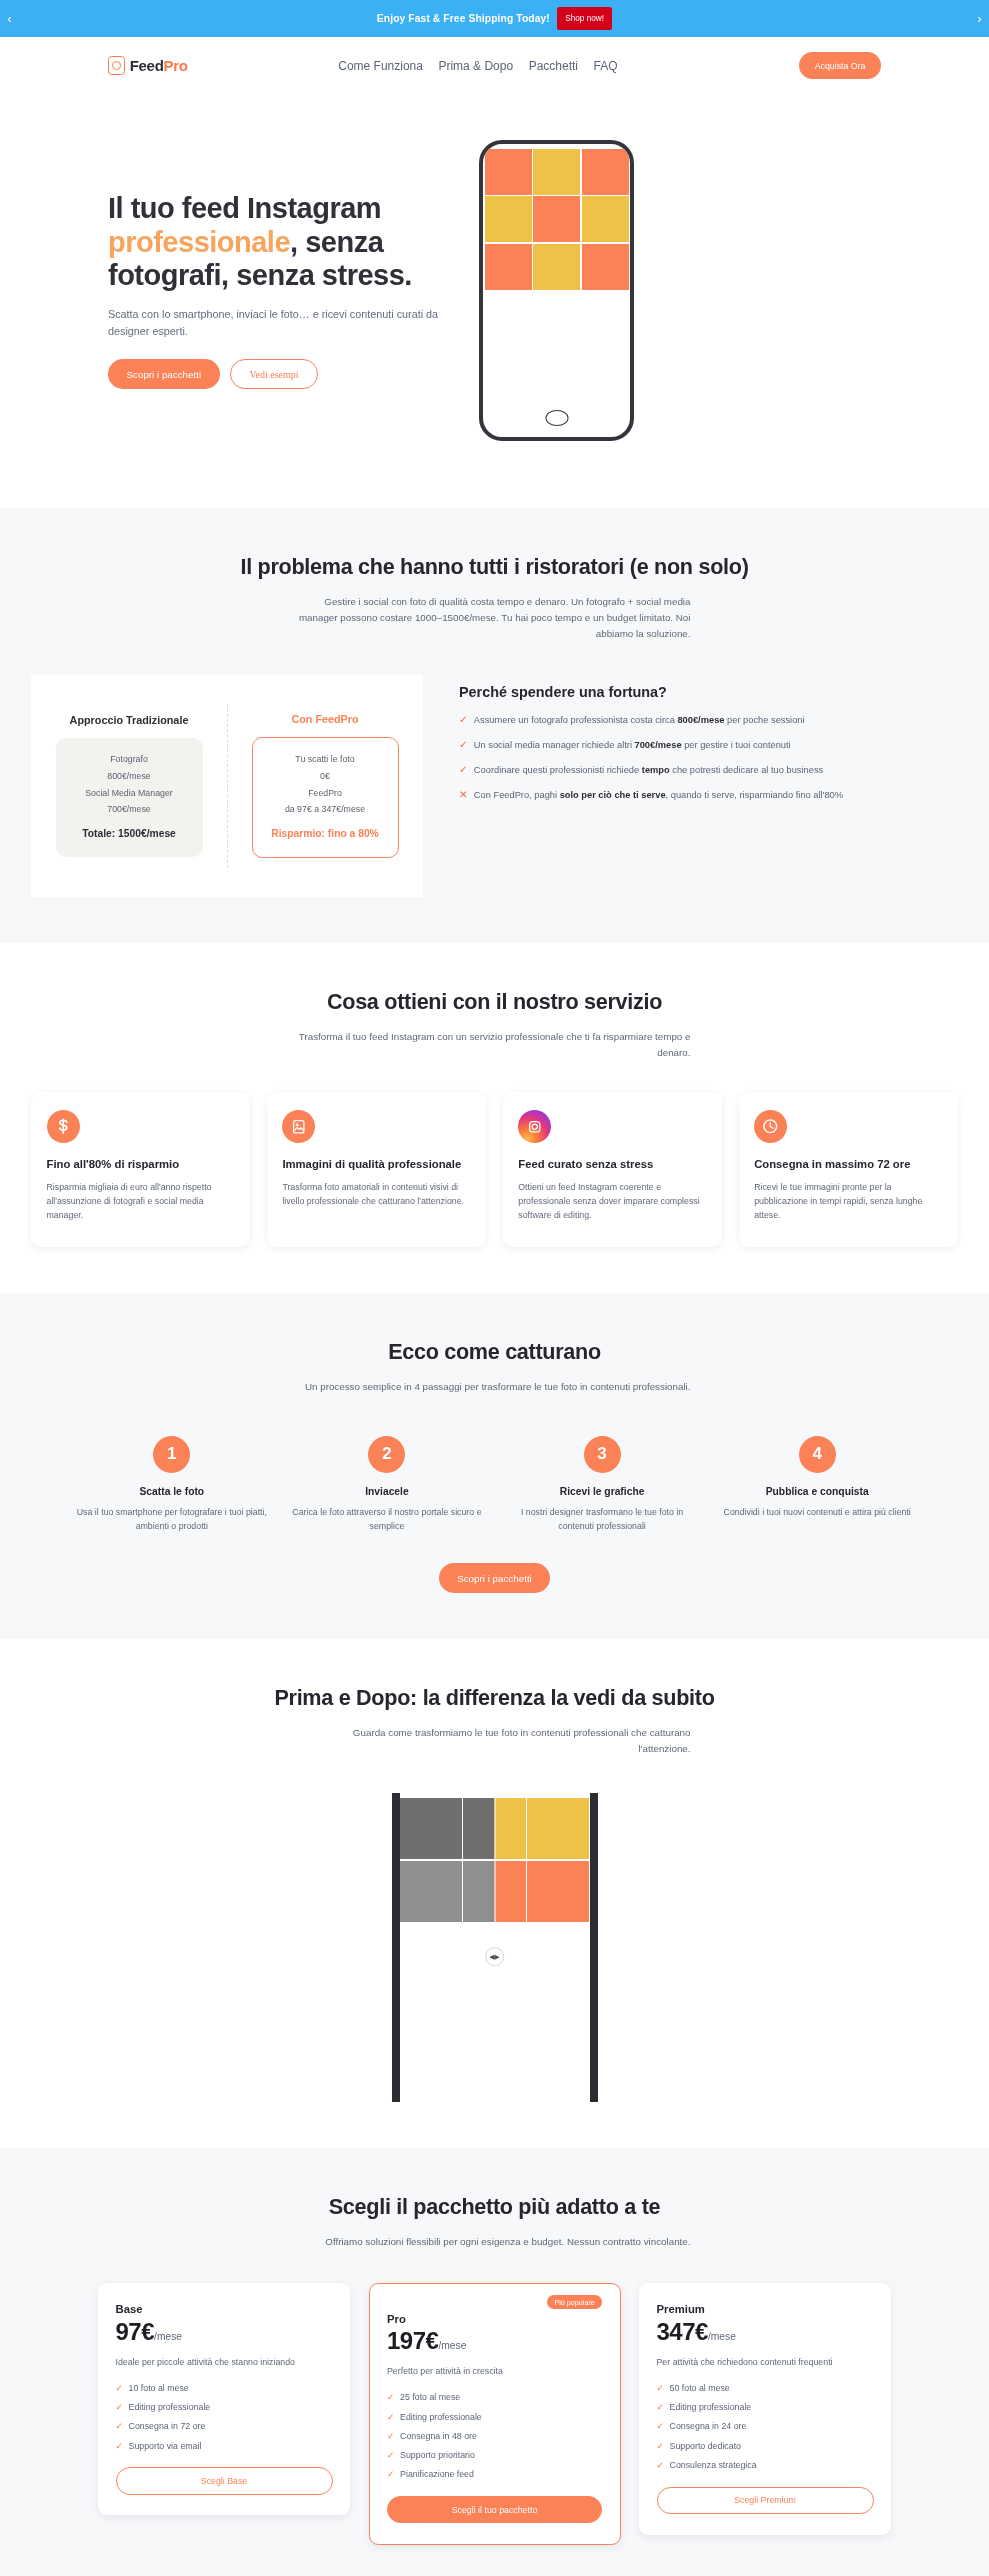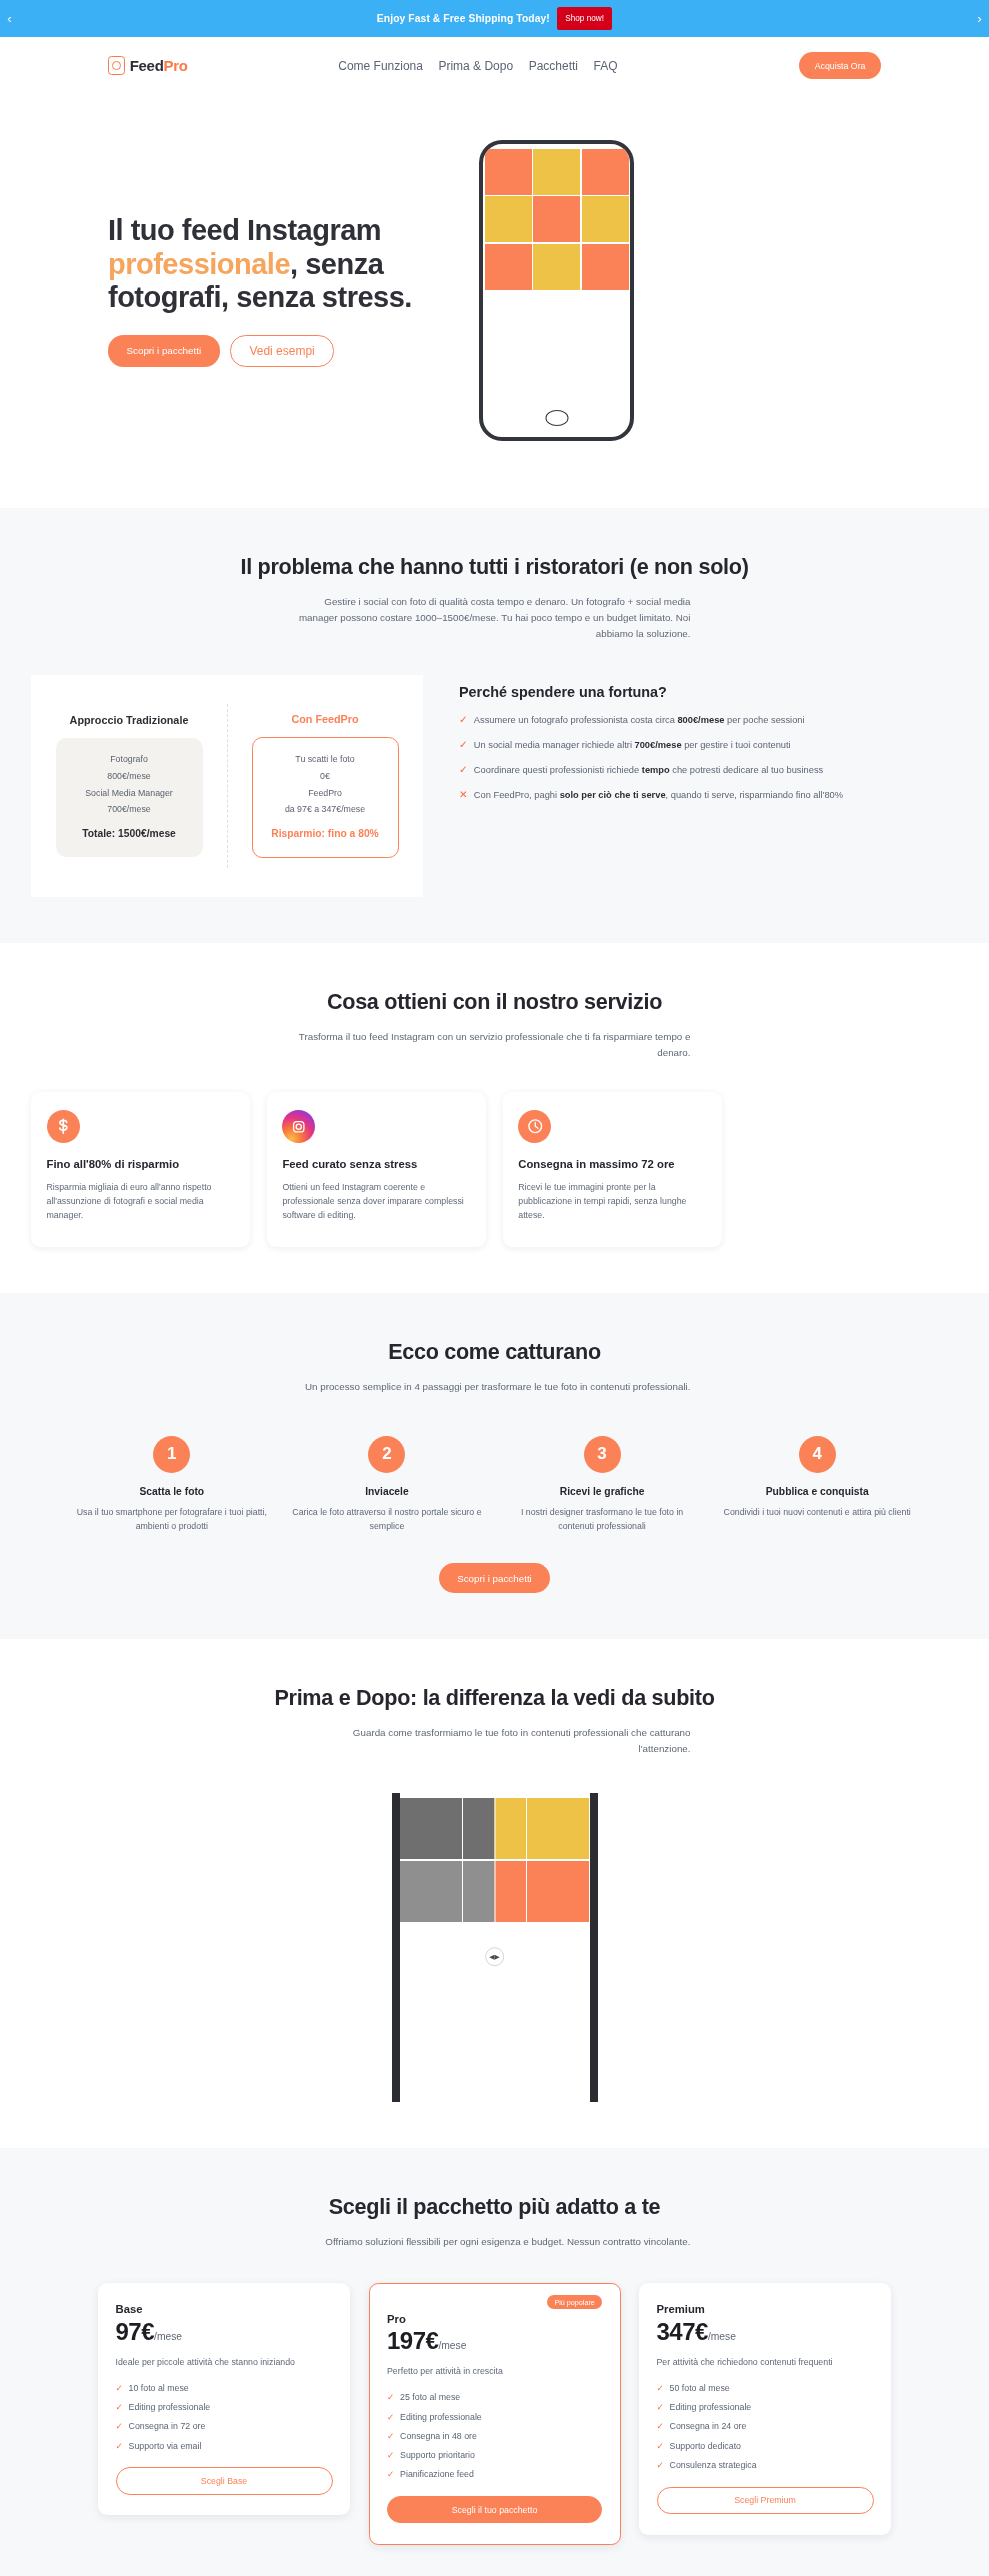--- a/index.html
+++ b/index.html
@@ -138,22 +138,22 @@
     font-family: inherit;
     font-size: 9.8px;
     padding: 9.3px 18.5px;
     cursor: pointer;
   }
   .btn-ghost {
     background: #fff;
     color: #fb8157;
     border: 1px solid #fb8157;
     border-radius: 15.5px;
-    font-family: Liberation Sans, sans-serif;
-    font-size: 12px;
+    font-family: Liberation Serif, serif;
+    font-size: 10px;
     padding: 8.2px 18.5px;
     cursor: pointer;
   }
   .phone {
     width: 155px; height: 301px;
     border: 4.6px solid #33353c;
     border-radius: 23px;
     background: #fff;
     position: relative;
     overflow: hidden;
@@ -448,20 +448,21 @@
 </nav>
 
 <section class="hero">
   <div class="hero-inner">
     <div class="hero-left">
       <h1 class="hero-h1">
         <span>Il tuo feed Instagram</span><br>
         <span class="accent">professionale</span><span>, senza</span><br>
         <span>fotografi, senza stress.</span>
       </h1>
+      <p class="hero-sub">Scatta con lo smartphone, inviaci le foto… e ricevi contenuti curati da designer esperti.</p>
       <div class="hero-btns">
         <button class="btn-primary">Scopri i pacchetti</button>
         <button class="btn-ghost">Vedi esempi</button>
       </div>
     </div>
     <div class="phone">
       <div class="phone-grid" id="hero-grid">
           <div style="background: rgb(251, 129, 87);"></div>
           <div style="background: rgb(237, 194, 70);"></div>
           <div style="background: rgb(251, 129, 87);"></div>
@@ -534,20 +535,31 @@
   <p class="sec-sub">Trasforma il tuo feed Instagram con un servizio professionale che ti fa risparmiare tempo e denaro.</p>
   <div class="cards" id="feature-cards">
       <div class="card">
         <div class="icon-circle">
           <svg width="16.5" height="16.5" viewBox="0 0 24 24" fill="none" stroke="#fff" stroke-width="2.4" stroke-linecap="round">
             <path d="M12 2v20M17 6.5c0-2-2.2-3-5-3s-5 1.1-5 3.3 2.3 3 5 3.5 5.2 1.1 5.2 3.5S15 17.5 12 17.5s-5-1.1-5-3"></path>
           </svg>
         </div>
         <h4>Fino all'80% di risparmio</h4>
         <p>Risparmia migliaia di euro all'anno rispetto all'assunzione di fotografi e social media manager.</p>
+      </div>
+      <div class="card">
+        <div class="icon-circle">
+          <svg width="15.5" height="15.5" viewBox="0 0 24 24" fill="none" stroke="#fff" stroke-width="2">
+            <rect x="4" y="2.5" width="16" height="19" rx="3"></rect>
+            <circle cx="9.5" cy="9" r="1.4"></circle>
+            <path d="M5 18l4.5-5 3 3.2 2.8-2.6L19 18"></path>
+          </svg>
+        </div>
+        <h4>Immagini di qualità professionale</h4>
+        <p>Trasforma foto amatoriali in contenuti visivi di livello professionale che catturano l'attenzione.</p>
       </div>
       <div class="card">
         <div class="icon-circle ig">
           <svg width="15.5" height="15.5" viewBox="0 0 24 24" fill="none" stroke="#fff" stroke-width="2">
             <rect x="4" y="4" width="16" height="16" rx="5"></rect>
             <circle cx="12" cy="12" r="4"></circle>
           </svg>
         </div>
         <h4>Feed curato senza stress</h4>
         <p>Ottieni un feed Instagram coerente e professionale senza dover imparare complessi software di editing.</p>

